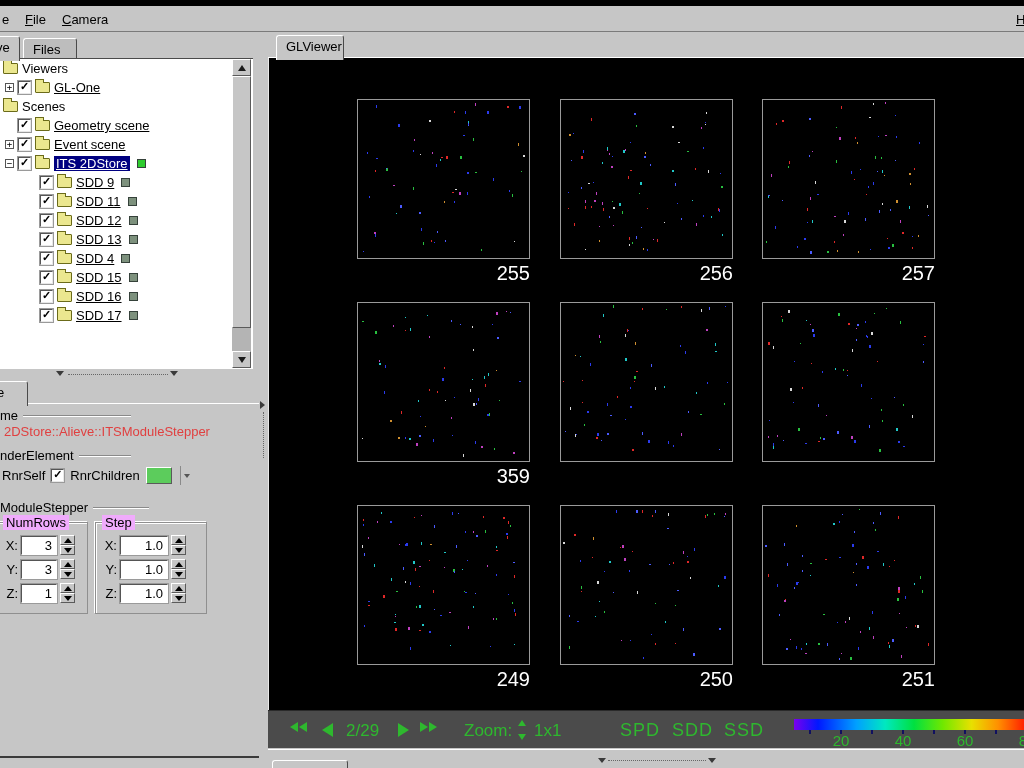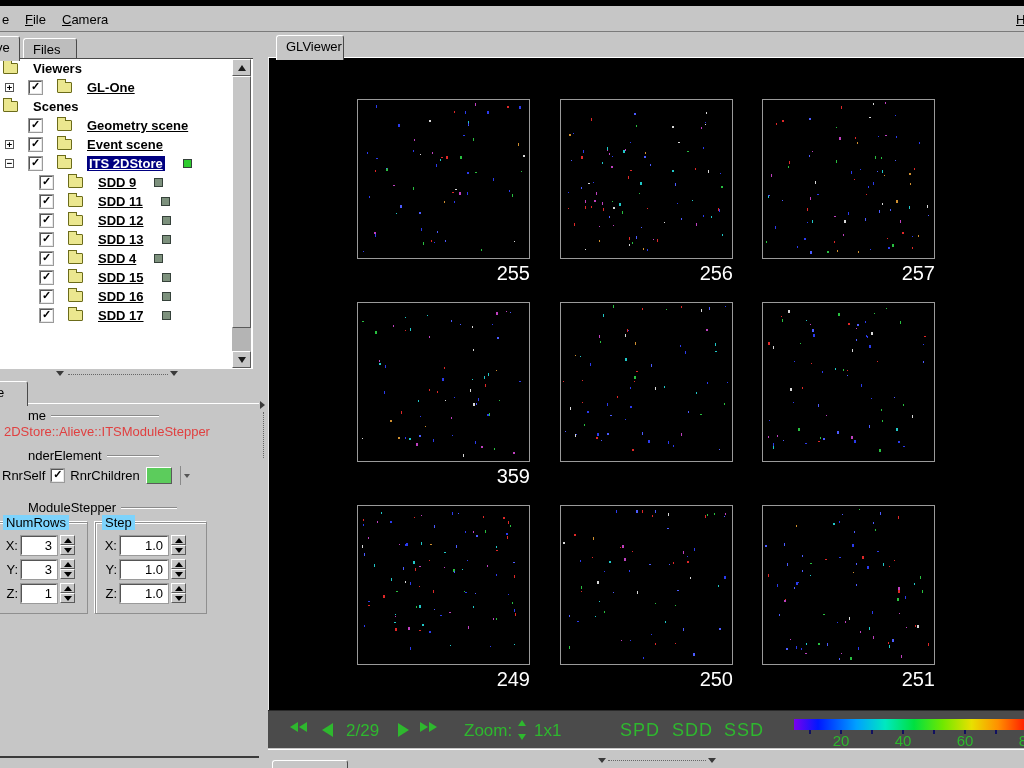--- a/index.html
+++ b/index.html
@@ -20,22 +20,22 @@
   
   .tab { position:absolute; height:22px; background:#c6c6c6; font-size:13px; color:#000;
          padding:3px 9px 0 9px; border-top:1px solid #fff; border-left:1px solid #fff;
          border-right:1px solid #4a4a4a; border-radius:3px 3px 0 0; }
   .tab.active { height:25px; z-index:5; }
   .tab.inactive { top:38px; height:20px; background:#bdbdbd; }
 
   
   #tree-panel { position:absolute; left:0; top:58px; width:253px; height:311px; background:#fff;
                 border-top:1px solid #4a4a4a; border-bottom:1px solid #fff; overflow:hidden; }
-  .trow { position:relative; display:flex; align-items:center; gap:15px; height:19px;
-          font-size:13px; color:#000; white-space:nowrap;font-weight:bold; }
+  .trow { position:relative; display:flex; align-items:center; gap:4px; height:19px;
+          font-size:13px; color:#000; white-space:nowrap; }
   .trow .lbl { text-decoration:none; }
   .trow .lbl.link { text-decoration:underline; }
   .trow .lbl.sel { background:#000080; color:#fff; padding:0 2px; }
   .expandbox { width:9px; height:9px; background:#fff; border:1px solid #555; font-size:9px;
                line-height:7px; text-align:center; color:#000; flex:0 0 9px;
                font-family:"DejaVu Sans Mono", monospace; }
   .cb { width:13px; height:13px; background:#fff; border-top:1px solid #555; border-left:1px solid #555;
         border-right:1px solid #e8e8e8; border-bottom:1px solid #e8e8e8; outline:1px solid #9a9a9a;
         position:relative; flex:0 0 13px; }
   .cb.on::after { content:"✓"; position:absolute; left:1px; top:-2px; font-size:11px; font-weight:bold; color:#000; }
@@ -61,31 +61,31 @@
   .dotline-h { position:absolute; top:5px; border-top:1px dotted #666; }
   #v-splitter { position:absolute; left:259px; top:32px; width:9px; height:726px; background:#c6c6c6; }
   #v-split-arrow { position:absolute; top:369px; left:1px; width:0; height:0;
                    border-top:4px solid transparent; border-bottom:4px solid transparent;
                    border-left:5px solid #3a3a3a; }
   #v-split-dots { position:absolute; left:4px; top:380px; height:46px; border-left:1px dotted #666; }
 
   
   #props { position:absolute; left:0; top:403px; width:259px; height:352px; background:#c6c6c6;
            border-top:1px solid #fff; font-size:13px; color:#000; }
-  .grp-line { display:flex; align-items:center; gap:5px; position:absolute;margin-left:28px; }
+  .grp-line { display:flex; align-items:center; gap:5px; position:absolute; }
   .grp-line .rule { height:2px; border-top:1px solid #8a8a8a; border-bottom:1px solid #fff; }
   #name-value { position:absolute; left:4px; top:20px; color:#e04040; font-size:13px; white-space:nowrap; }
   #rnr-row { position:absolute; left:2px; top:62px; display:flex; align-items:center; gap:6px; }
   #color-swatch { width:26px; height:17px; }
   #swatch-drop { width:13px; height:19px; display:flex; align-items:center; justify-content:center;
                  border-left:1px solid #8a8a8a; margin-left:2px; }
   #swatch-drop::after { content:""; width:0; height:0; border-left:3px solid transparent;
                         border-right:3px solid transparent; border-top:4px solid #555; }
   .groupbox { position:absolute; border:1px solid #8f8f8f; box-shadow:1px 1px 0 #fff inset, -1px -1px 0 #fff; }
-  .groupbox .gb-label { position:absolute; top:-8px; left:6px; background:#7dd3fc; padding:0 3px; font-size:13px; }
+  .groupbox .gb-label { position:absolute; top:-8px; left:6px; background:#f0abfc; padding:0 3px; font-size:13px; }
   .spinrow { display:flex; align-items:center; gap:3px; margin:4px 0 0 6px; height:20px; }
   .spinrow .ax { width:15px; text-align:right; font-size:13px; }
   .numfield { height:19px; background:#fff; border-top:1px solid #555; border-left:1px solid #555;
               border-right:1px solid #fff; border-bottom:1px solid #fff; outline:1px solid #9a9a9a;
               font-size:13px; text-align:right; padding:1px 4px 0 0; color:#000; }
   .spinner { width:15px; height:20px; display:flex; flex-direction:column; }
   .spin-btn { flex:1; background:#c6c6c6; display:flex; align-items:center; justify-content:center; }
   .tri-up { width:0; height:0; border-left:4px solid transparent; border-right:4px solid transparent;
             border-bottom:5px solid #000; }
   .tri-dn { width:0; height:0; border-left:4px solid transparent; border-right:4px solid transparent;

